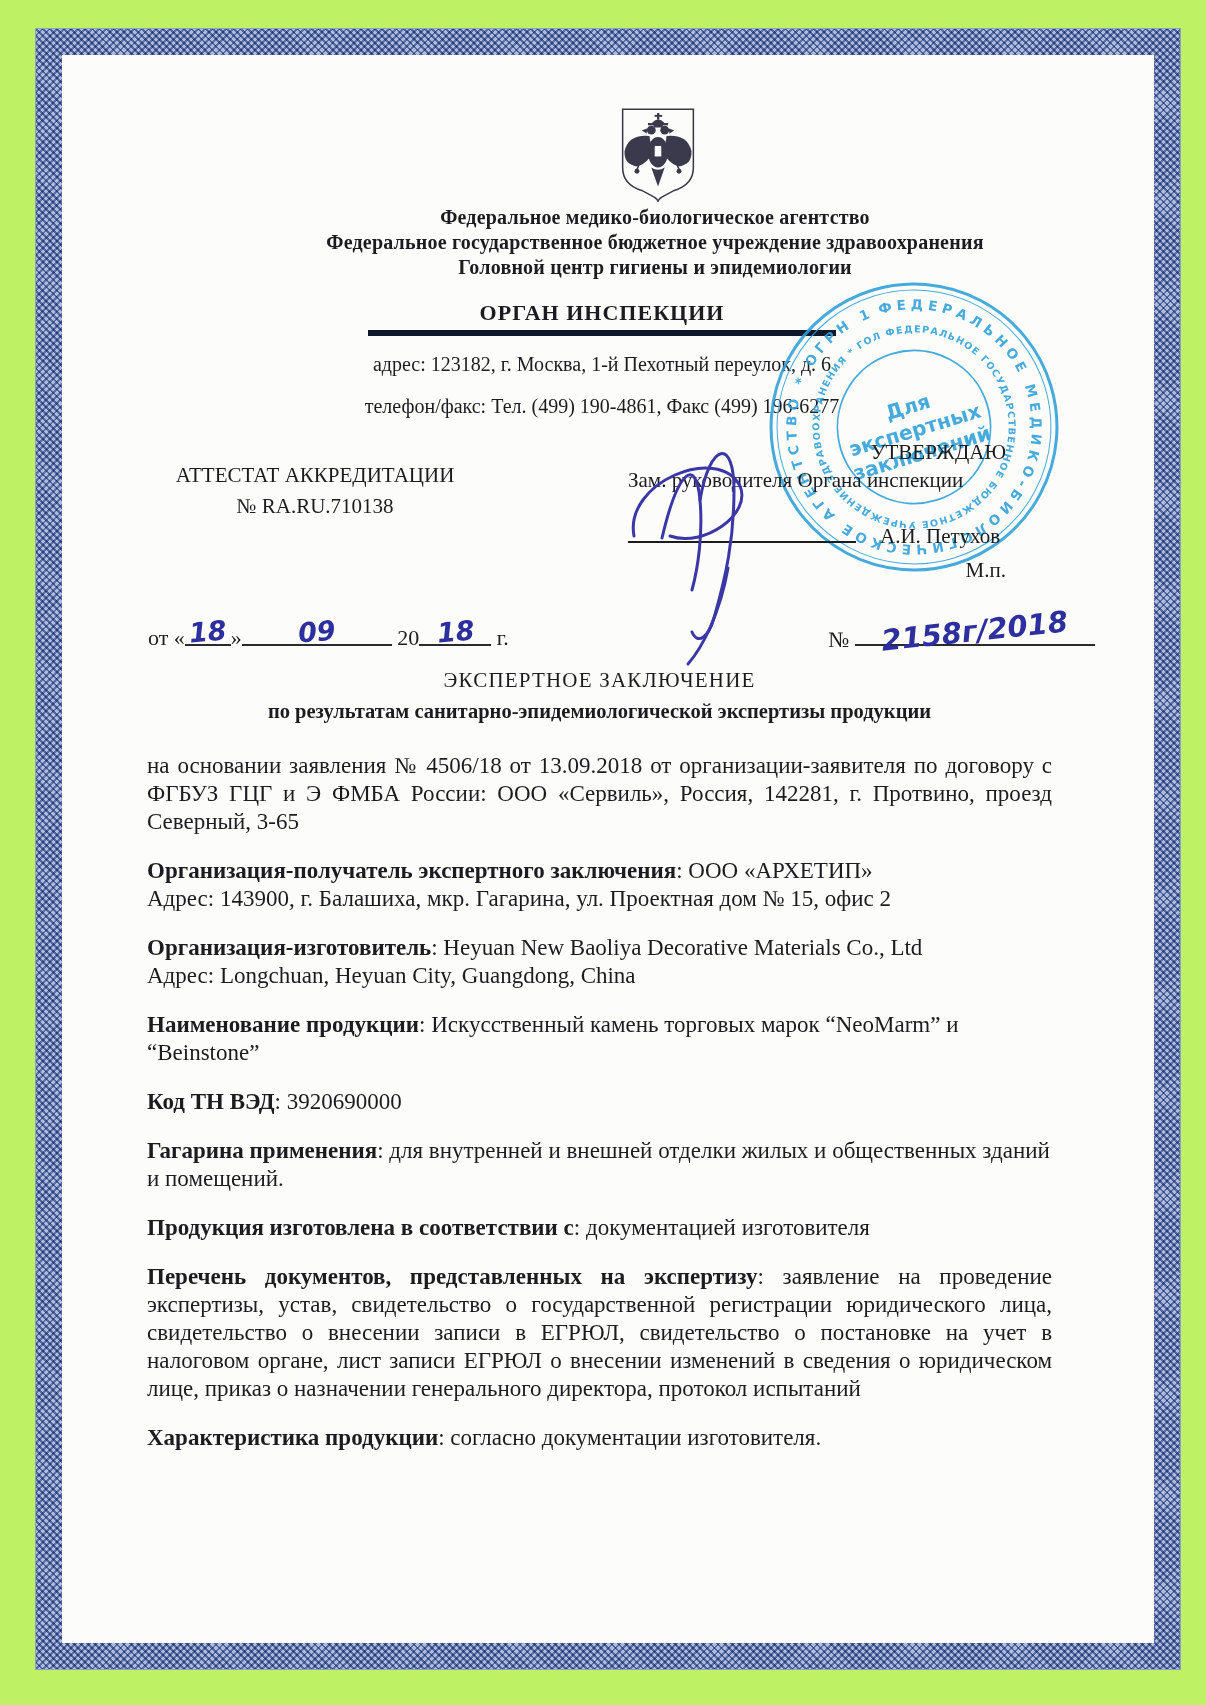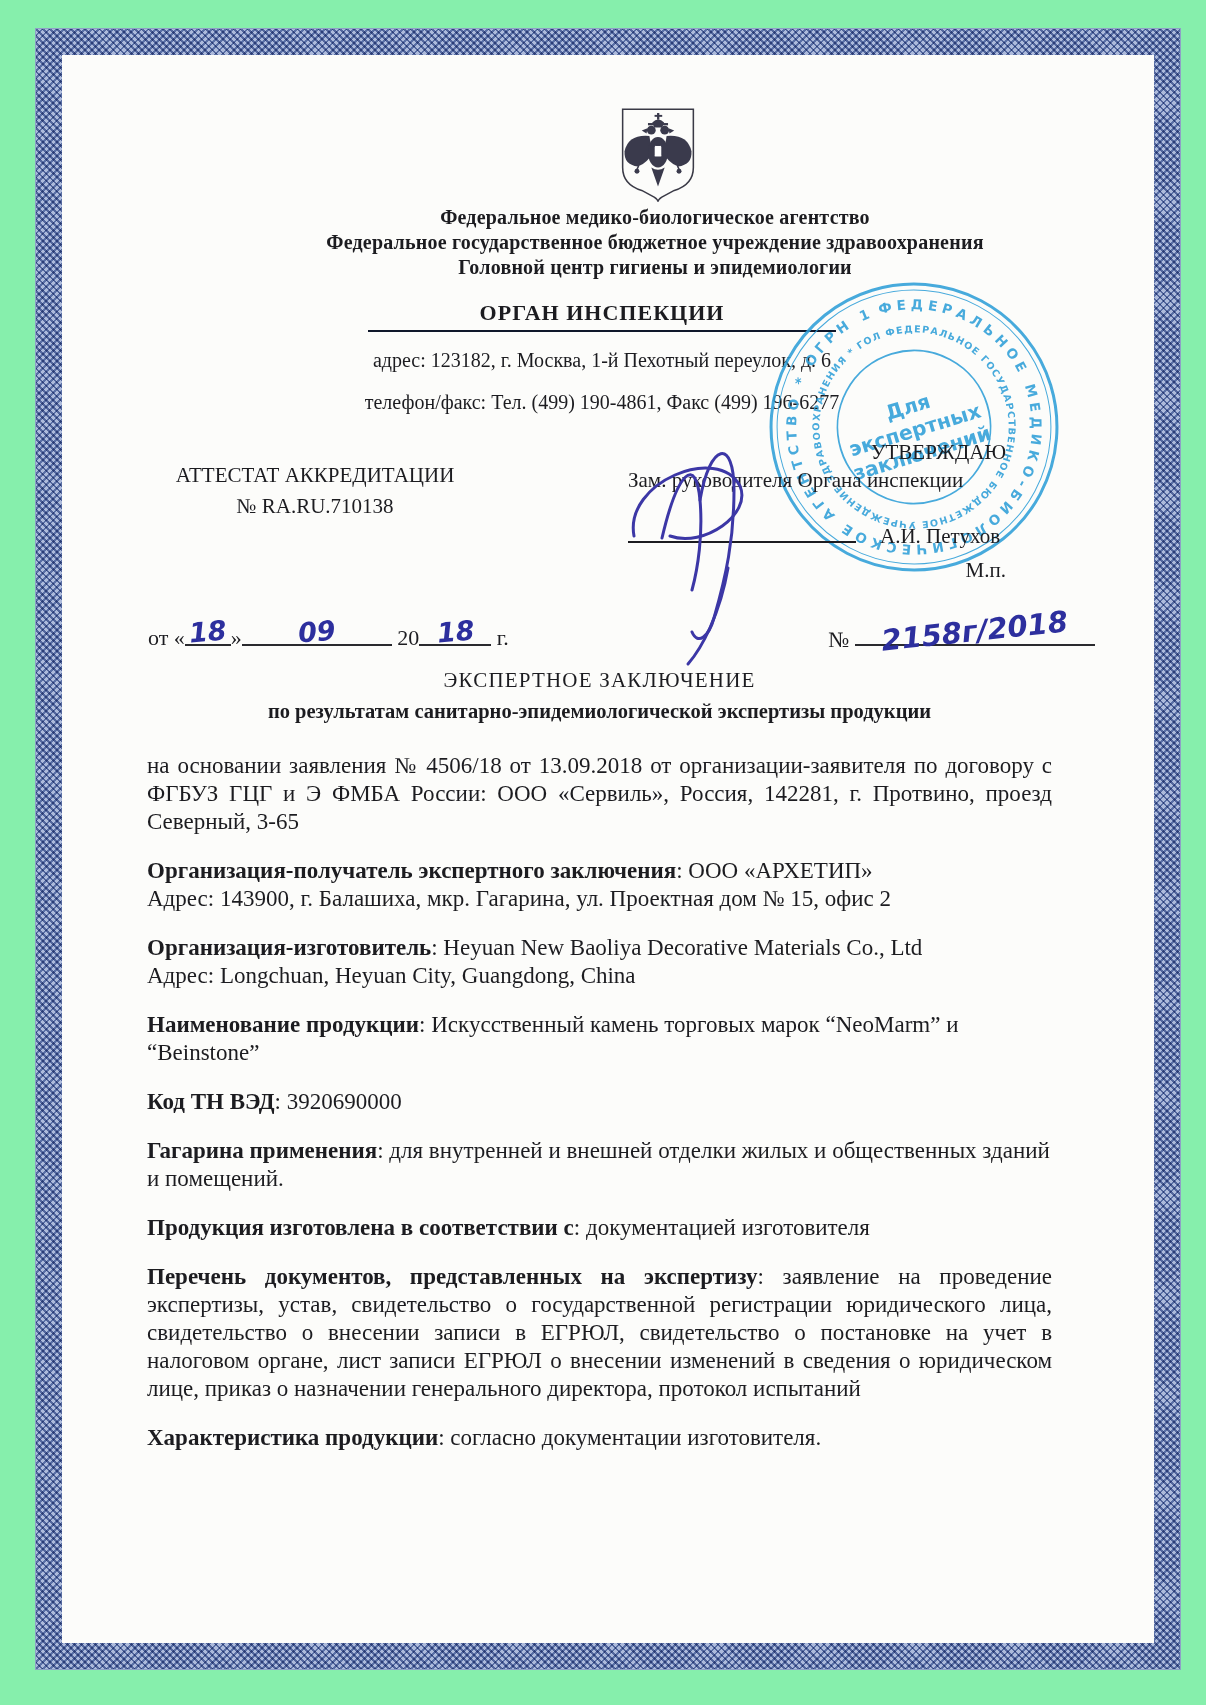--- a/index.html
+++ b/index.html
@@ -1,20 +1,20 @@
 <!DOCTYPE html>
 <html lang="ru"><head>
 <meta charset="utf-8">
 <style>
   html,body{margin:0;padding:0;background:#e8e8e8;}
   .page{
     position:relative;
     width:1206px;height:1705px;
     margin:0 auto;
-    background:#86efac;
+    background:#bef264;
     overflow:hidden;
     font-family:"Liberation Serif","DejaVu Serif",serif;
     color:#1c1c20;
   }
   
   .frame{
     position:absolute; left:35px; top:28px; right:25px; bottom:35px;
     background:
       repeating-linear-gradient(45deg,  rgba(92,112,164,.95) 0 2px, rgba(205,214,234,.95) 2px 5px),
       repeating-linear-gradient(135deg, #6f84b4 0 2px, #d4dcee 2px 5px);
@@ -28,21 +28,21 @@
   
   .emblem{position:absolute; left:615px; top:106px; width:86px; height:100px;}
   .hdr{
     position:absolute; left:210px; top:205px; width:890px;
     text-align:center; font-weight:bold; font-size:20px; line-height:25px;
     letter-spacing:.2px;
   }
   .organ-wrap{position:absolute; left:147px; top:300px; width:910px; text-align:center;}
   .organ-title{
     display:inline-block; font-weight:bold; font-size:22px; letter-spacing:1px;
-    padding:0 112px 4px 112px; border-bottom:2px solid #0f172a;
+    padding:0 112px 4px 112px; border-bottom:6px solid #0f172a;
   }
   .organ-addr{font-size:20px; line-height:27px; margin-top:15px;}
   
   .stamp{position:absolute; left:763px; top:276px; width:302px; height:302px;
          transform:rotate(-17deg); opacity:.88;}
   
   .accred{position:absolute; left:140px; top:460px; width:350px; text-align:center;
           font-size:21px; line-height:31px;}
   .approve{position:absolute; left:628px; top:438px; width:378px; font-size:21px; line-height:28px;}
   .approve .right{text-align:right;}

